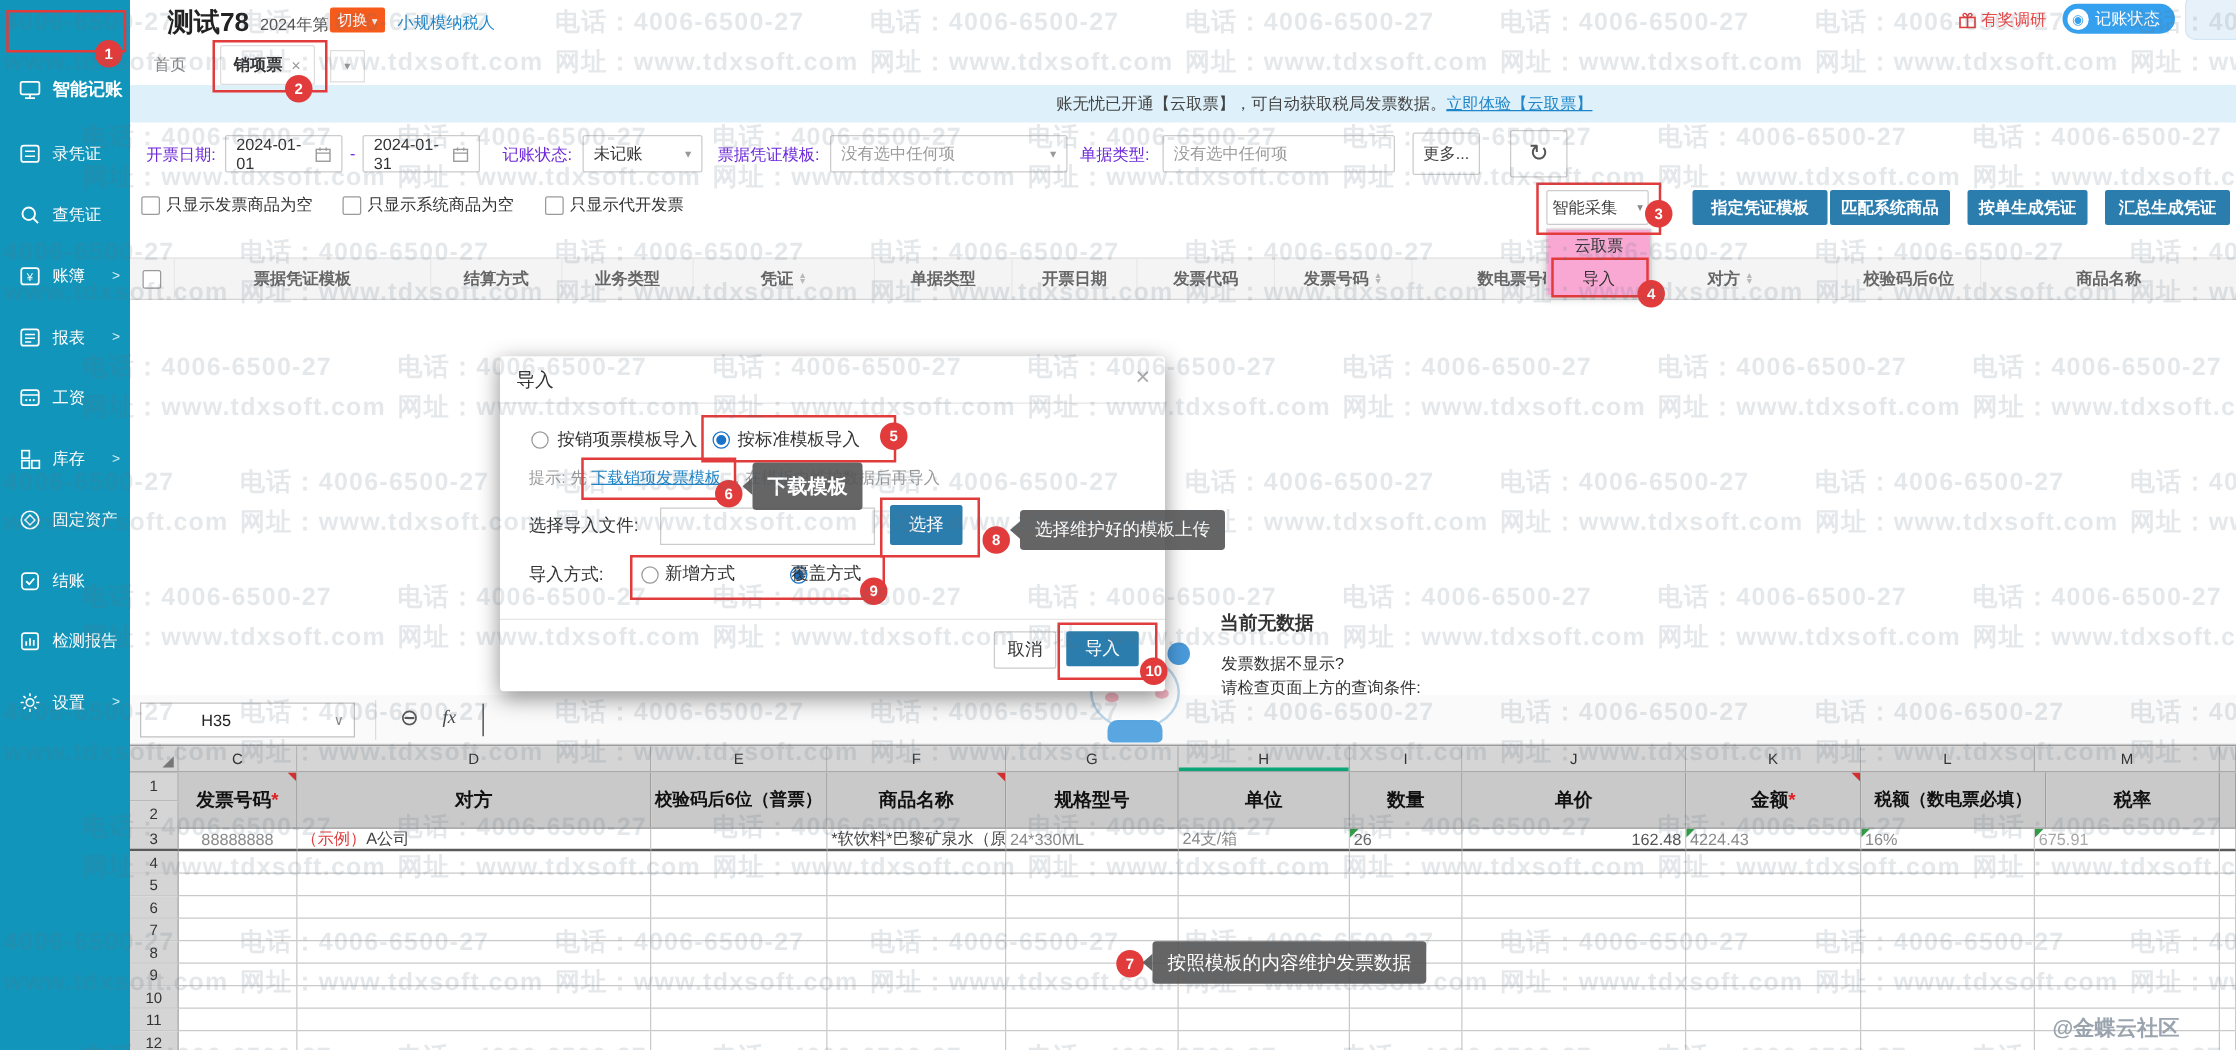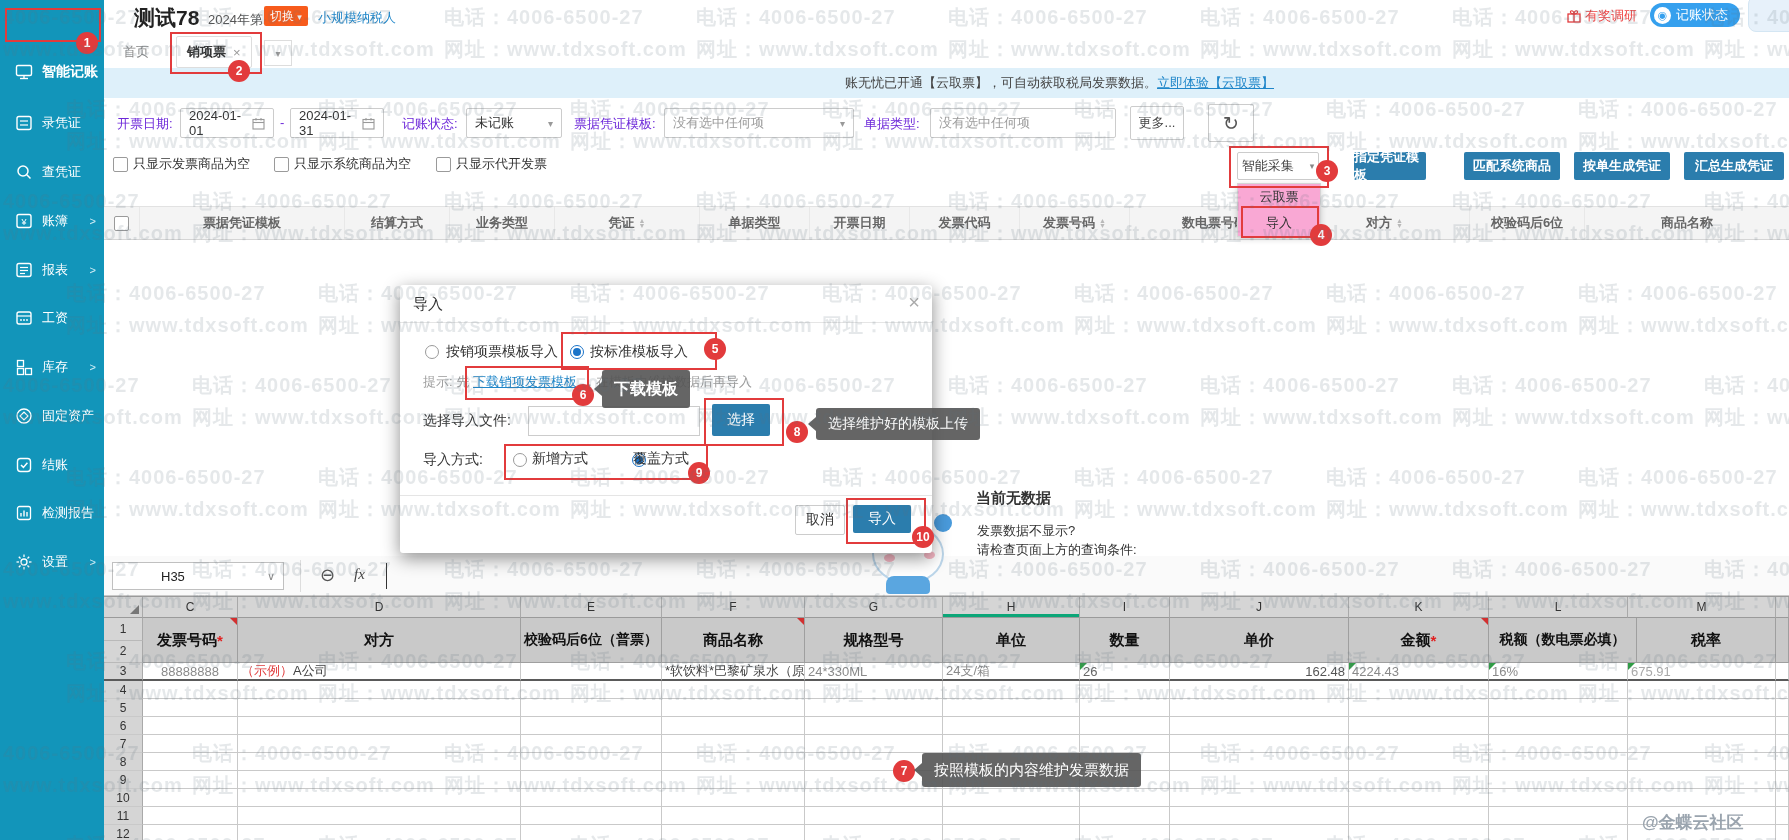--- a/index.html
+++ b/index.html
@@ -323,21 +323,21 @@
   </div>
   <div class="abs cbitem" style="left:436px;top:155px;">
     <span class="checkbox"></span>
     <span>只显示代开发票</span>
   </div>
 
   <div class="abs btn-plain" style="left:1237px;top:152px;width:82px;height:28px;gap:16px;">
     <span>智能采集</span>
     <span style="font-size:9px;color:#888;">▾</span>
   </div>
-  <div class="abs btn-blue" style="left:1354px;top:152px;width:72px;height:28px;">指定凭证模板</div>
+  <div class="abs btn-blue" style="left:1354px;top:152px;width:108px;height:28px;">指定凭证模板</div>
   <div class="abs btn-blue" style="left:1464px;top:152px;width:96px;height:28px;">匹配系统商品</div>
   <div class="abs btn-blue" style="left:1574px;top:152px;width:96px;height:28px;">按单生成凭证</div>
   <div class="abs btn-blue" style="left:1684px;top:152px;width:100px;height:28px;">汇总生成凭证</div>
 
   <div class="abs menu" style="left:1237px;top:183px;width:82px;">
     <div class="menu-item">云取票</div>
     <div class="menu-item">导入</div>
   </div>
 
   <div class="abs ghead">

